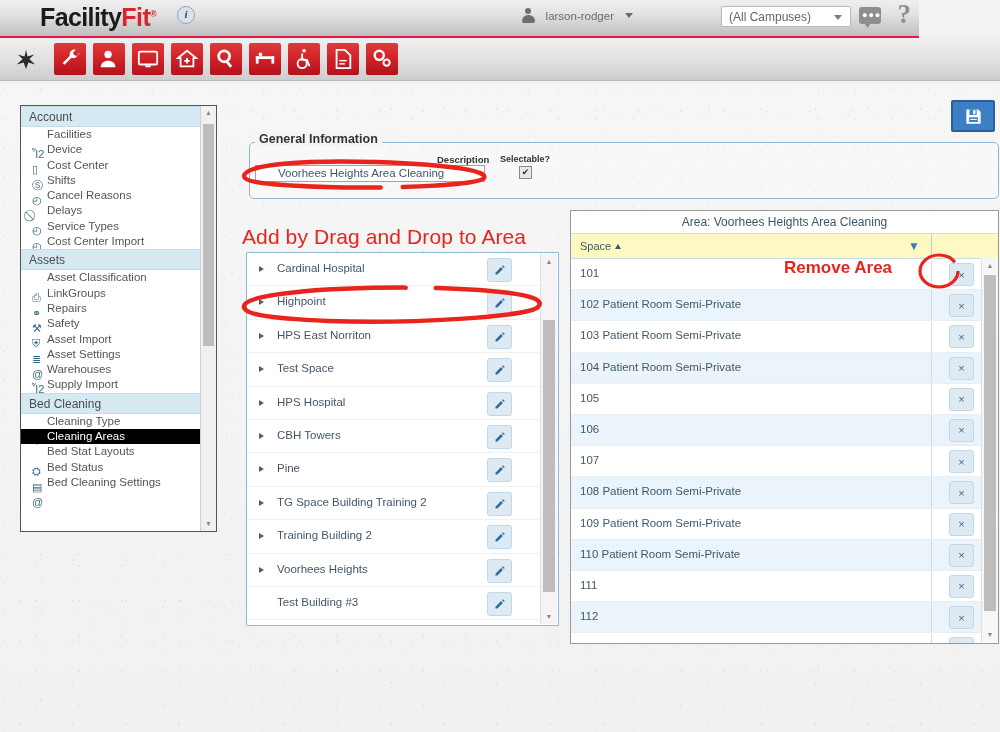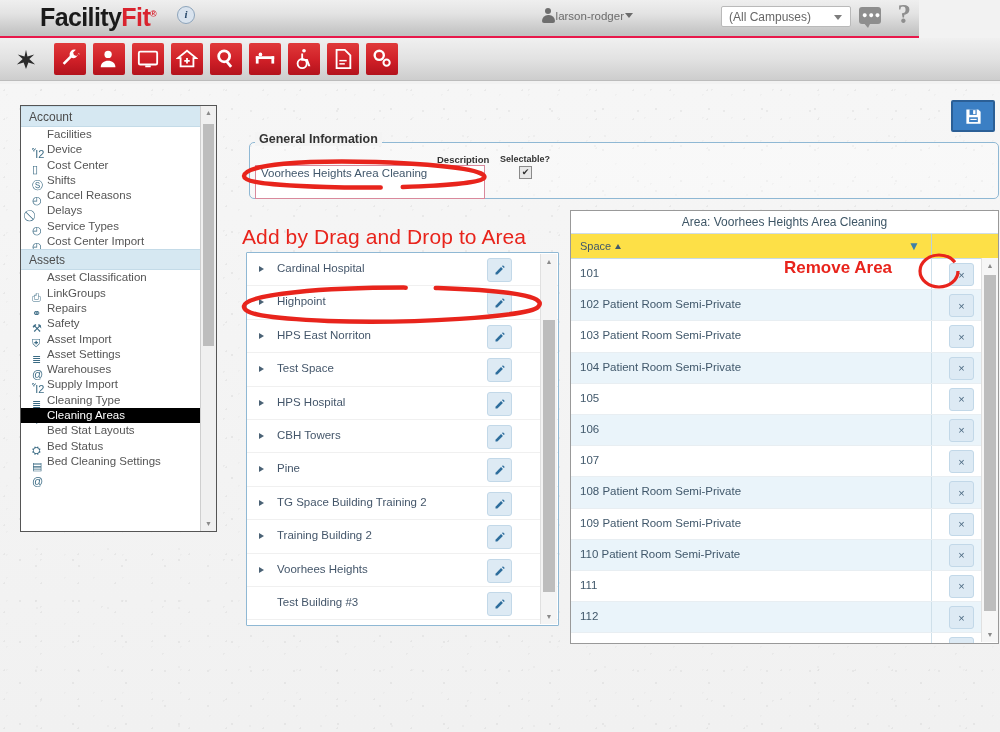--- a/index.html
+++ b/index.html
@@ -31,21 +31,21 @@
   }
   #logo{position:absolute;left:40px;top:3px;font-size:25px;font-weight:bold;letter-spacing:-.6px;color:#1a1a1a;}
   #logo .fit{color:#d9232e;}
   #logo .tm{font-size:9px;color:#d9232e;vertical-align:super;}
   #info-badge{
     position:absolute;left:177px;top:6px;width:16px;height:16px;border-radius:50%;
     background:#d9e3ee;border:1px solid #8da4bb;color:#2a4a6b;
     font-size:11px;font-weight:bold;font-style:italic;text-align:center;line-height:15px;
     font-family:"Liberation Serif",serif;
   }
-  #user-block{position:absolute;right:286px;top:8px;display:flex;align-items:center;gap:1px;}
+  #user-block{position:absolute;right:286px;top:8px;display:flex;align-items:center;gap:11px;}
   #user-ico{width:13px;height:15px;position:relative;}
   #user-ico::before{content:"";position:absolute;left:3.5px;top:0;width:6px;height:6px;border-radius:50%;background:#6e6e6e;}
   #user-ico::after{content:"";position:absolute;left:0;top:7px;width:13px;height:8px;border-radius:6px 6px 2px 2px;background:#6e6e6e;}
   #user-name{font-size:11.5px;color:#6b6b6b;}
   .caret-dn{width:0;height:0;border-left:4px solid transparent;border-right:4px solid transparent;border-top:5px solid #6b6b6b;}
   #campus-select{
     position:absolute;right:68px;top:6px;width:130px;height:21px;
     background:#fff;border:1px solid #b9b9b9;border-radius:2px;
     font-size:12px;color:#666;line-height:21px;padding-left:7px;box-sizing:border-box;
   }
@@ -101,23 +101,23 @@
   #gen-info{
     position:absolute;left:249px;top:142px;width:748px;height:55px;
     border:1px solid #8fb8d4;border-radius:5px;background:rgba(255,255,255,.35);
   }
   #gen-legend{
     position:absolute;left:255px;top:132px;background:#f4f4f4;padding:0 4px;
     font-size:12.5px;font-weight:bold;color:#333;
   }
   #desc-label{position:absolute;left:437px;top:154px;font-size:9.5px;font-weight:bold;color:#333;}
   #desc-input{
-    position:absolute;left:255px;top:165px;width:230px;height:34px;
+    position:absolute;left:255px;top:165px;width:230px;height:17px;
     border:1px solid #d9899c;background:#fff;font-size:11.5px;color:#41576b;
-    padding-left:5px;box-sizing:border-box;line-height:15px;
+    padding-left:22px;box-sizing:border-box;line-height:15px;
   }
   #sel-label{position:absolute;left:500px;top:154px;font-size:9px;font-weight:bold;color:#333;}
   #sel-check{
     position:absolute;left:519px;top:166px;width:11px;height:11px;background:#e8e8e8;border:1px solid #8a8a8a;
     font-size:9px;color:#333;text-align:center;line-height:10px;
   }
 
   
   #save-btn{
     position:absolute;right:5px;top:100px;width:40px;height:28px;
@@ -158,21 +158,21 @@
   
   #grid-panel{
     position:absolute;left:570px;top:210px;width:427px;height:432px;
     background:#fff;border:1px solid #999;overflow:hidden;
   }
   #grid-title{
     height:22px;line-height:22px;text-align:center;font-size:12px;color:#3e5666;
     background:#fff;border-bottom:1px solid #cfdde7;
   }
   #grid-head{
-    position:relative;height:24px;background:#fde047;border-bottom:1px solid #c6dbe8;
+    position:relative;height:24px;background:#fef9c3;border-bottom:1px solid #c6dbe8;
   }
   #grid-head .hcol{position:absolute;left:9px;top:6px;font-size:11px;color:#41586b;}
   #grid-head .hcol .sortup{display:inline-block;margin-left:4px;width:0;height:0;
     border-left:3.5px solid transparent;border-right:3.5px solid transparent;border-bottom:5px solid #41586b;vertical-align:1px;}
   #grid-head .filter{position:absolute;right:78px;top:5px;font-size:12px;color:#3d7fa8;}
   #grid-head .hsep{position:absolute;right:66px;top:0;width:1px;height:24px;background:#b9cfdd;}
   #grid-body{position:relative;height:385px;overflow:hidden;}
   .grid-row{position:relative;height:30.2px;border-bottom:1px solid #e8eef2;}
   .grid-row.alt{background:#eaf4fa;}
   .grid-row .gspace{position:absolute;left:9px;top:8px;font-size:11.5px;color:#41586b;}
@@ -301,20 +301,21 @@
       <div class="side-item"><span class="sico">≣</span><span>Cost Center Import</span></div>
       <div class="side-group"><span>Assets</span><span class="tri-up"></span></div>
       <div class="side-item"><span class="sico">⎙</span><span>Asset Classification</span></div>
       <div class="side-item"><span class="sico">⚭</span><span>LinkGroups</span></div>
       <div class="side-item"><span class="sico">⚒</span><span>Repairs</span></div>
       <div class="side-item"><span class="sico">⛨</span><span>Safety</span></div>
       <div class="side-item"><span class="sico">≣</span><span>Asset Import</span></div>
       <div class="side-item"><span class="sico">@</span><span>Asset Settings</span></div>
       <div class="side-item"><span class="sico">Ἶ2</span><span>Warehouses</span></div>
       <div class="side-item"><span class="sico">≣</span><span>Supply Import</span></div>
+      <div class="side-group"><span>Bed Cleaning</span><span class="tri-up"></span></div>
       <div class="side-item"><span class="sico">⊤</span><span>Cleaning Type</span></div>
       <div class="side-item sel"><span class="sico">⛭</span><span>Cleaning Areas</span></div>
       <div class="side-item"><span class="sico">⛭</span><span>Bed Stat Layouts</span></div>
       <div class="side-item"><span class="sico">▤</span><span>Bed Status</span></div>
       <div class="side-item"><span class="sico">@</span><span>Bed Cleaning Settings</span></div>
     </div>
   <div id="side-scroll">
     <div class="sb-up">▲</div>
     <div id="side-thumb"></div>
     <div class="sb-dn">▼</div>

